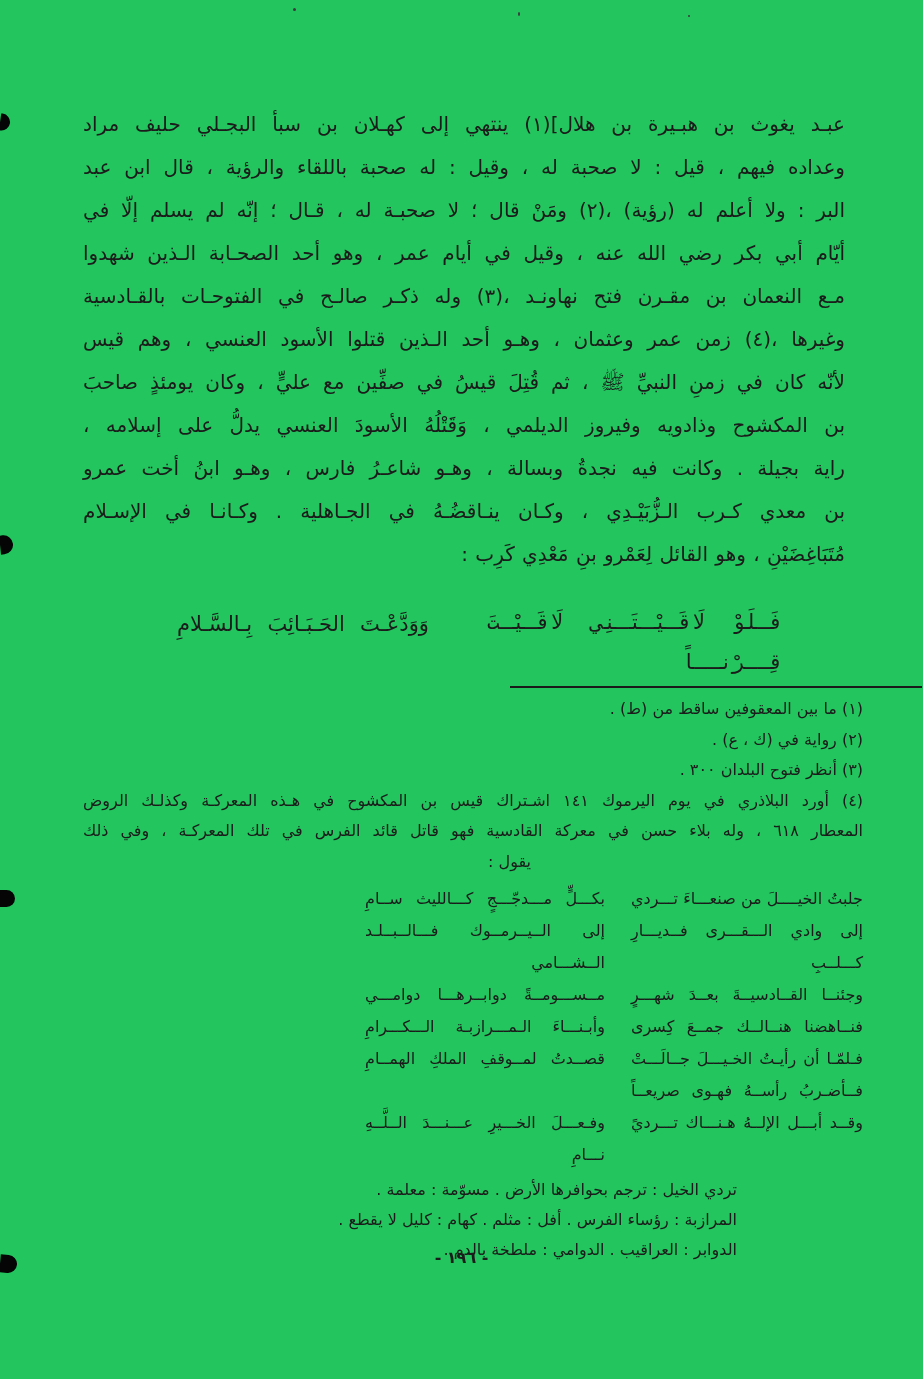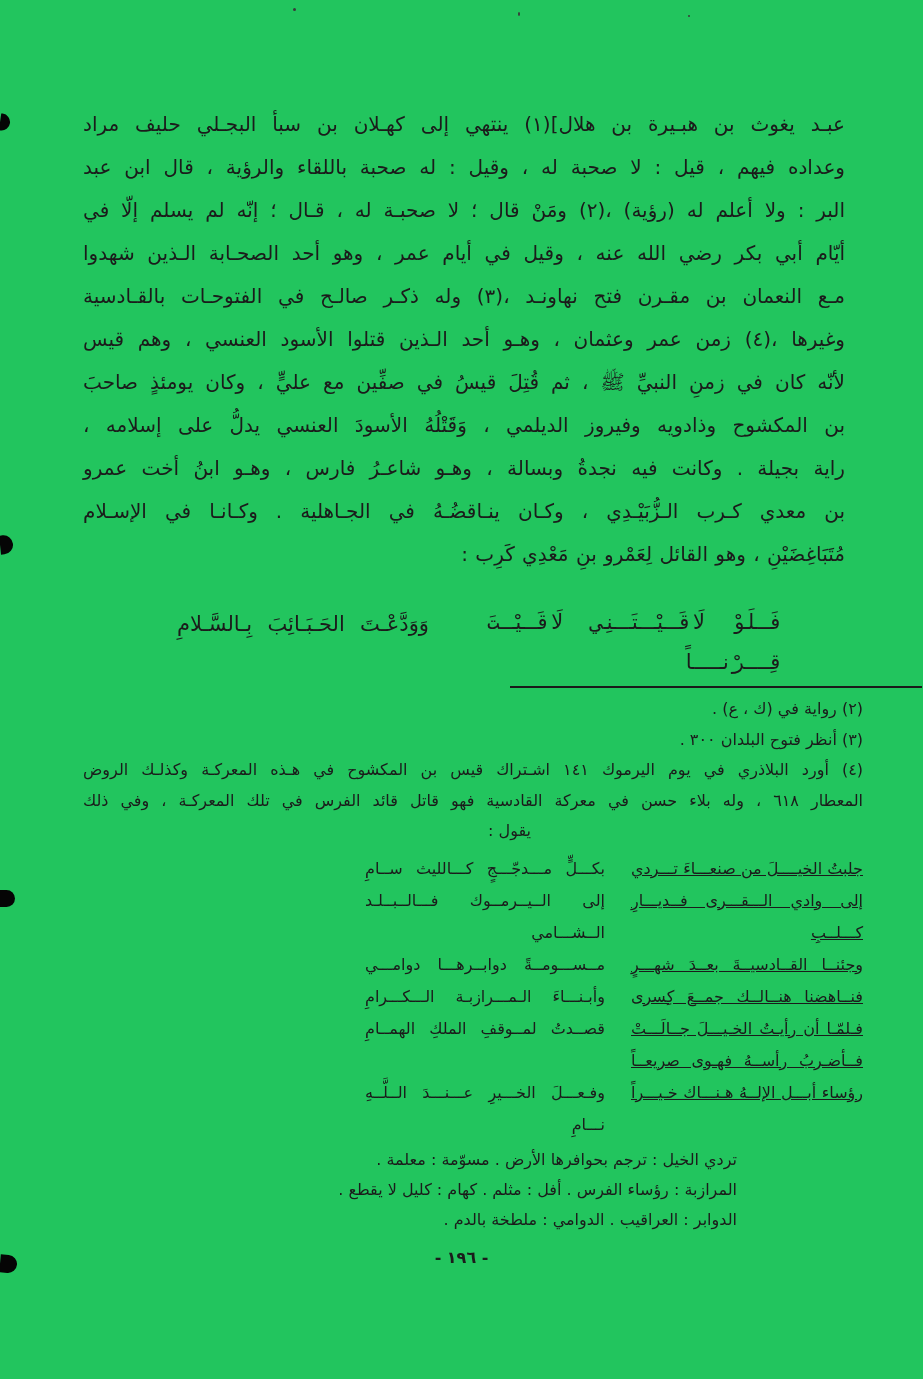--- a/index.html
+++ b/index.html
@@ -64,21 +64,21 @@
     right: 60px;
     width: 780px;
     font-size: 16px;
   }
   .fn-line { line-height: 30.5px; }
   .fn-just { text-align: justify; text-align-last: justify; white-space: nowrap; }
   .fn-yaqul { margin-right: 332px; }
 
   .fn-poem { margin-top: 6px; }
   .fn-poem-row { display: flex; gap: 26px; line-height: 32px; }
-  .fph-a { width: 232px; text-align: justify; text-align-last: justify; text-decoration: underline; }
+  .fph-a { width: 232px; text-align: justify; text-align-last: justify; }
   .fph-b { width: 240px; text-align: justify; text-align-last: justify; }
 
   .glossary { margin-top: 4px; }
   .g-line { line-height: 30px; margin-right: 126px; }
   .g-line.wide { margin-right: 93px; }
 
   
   .page-number {
     position: absolute;
     top: 1248px;
@@ -129,20 +129,21 @@
   </div>
 
   <div class="main-poem">
     <div class="mp-first">فَـلَوْ لَاقَـيْـتَـنِي لَاقَـيْـتَ قِــرْنــاً</div>
     <div class="mp-second">وَوَدَّعْـتَ الحَـبَـائِبَ بِـالسَّـلامِ</div>
   </div>
 
   <div class="fn-rule"></div>
 
   <div class="footnotes">
+    <div class="fn-line">(١) ما بين المعقوفين ساقط من (ط) .</div>
     <div class="fn-line">(٢) رواية في (ك ، ع) .</div>
     <div class="fn-line">(٣) أنظر فتوح البلدان ٣٠٠ .</div>
 
     <div class="fn-line fn-just">(٤) أورد البلاذري في يوم اليرموك ١٤١ اشـتراك قيس بن المكشوح في هـذه المعركـة وكذلـك الروض</div>
     <div class="fn-line fn-just">المعطار ٦١٨ ، وله بلاء حسن في معركة القادسية فهو قاتل قائد الفرس في تلك المعركـة ، وفي ذلك</div>
     <div class="fn-line fn-yaqul">يقول :</div>
 
     <div class="fn-poem">
       <div class="fn-poem-row">
         <div class="fph-a">جلبتُ الخيــــلَ من صنعـــاءَ تـــردي</div>
@@ -161,21 +162,21 @@
         <div class="fph-b">وأبـنـــاءَ الـمـــرازبـة الـــكـــرامِ</div>
       </div>
       <div class="fn-poem-row">
         <div class="fph-a">فـلمّـا أن رأيـتُ الخـيـــلَ جــالَـــتْ</div>
         <div class="fph-b">قصــدتُ لمــوقفِ الملكِ الهمــامِ</div>
       </div>
       <div class="fn-poem-row">
         <div class="fph-a">فــأضـربُ رأســهُ فهـوى صريعــاً</div>
       </div>
       <div class="fn-poem-row">
-        <div class="fph-a">رؤساء أبـــل الإلــهُ هـنـــاك خـيـــراً</div>
+        <div class="fph-a">وقــد أبـــل الإلــهُ هـنـــاك تـــرديً</div>
         <div class="fph-b">وفـعـــلَ الخـــيرِ عـــنـــدَ الــلَّــهِ نـــامِ</div>
       </div>
     </div>
 
     <div class="glossary">
       <div class="g-line">تردي الخيل : ترجم بحوافرها الأرض . مسوّمة : معلمة .</div>
       <div class="g-line">المرازبة : رؤساء الفرس . أفل : مثلم . كهام : كليل لا يقطع .</div>
       <div class="g-line">الدوابر : العراقيب . الدوامي : ملطخة بالدم .</div>
     </div>
   </div>

